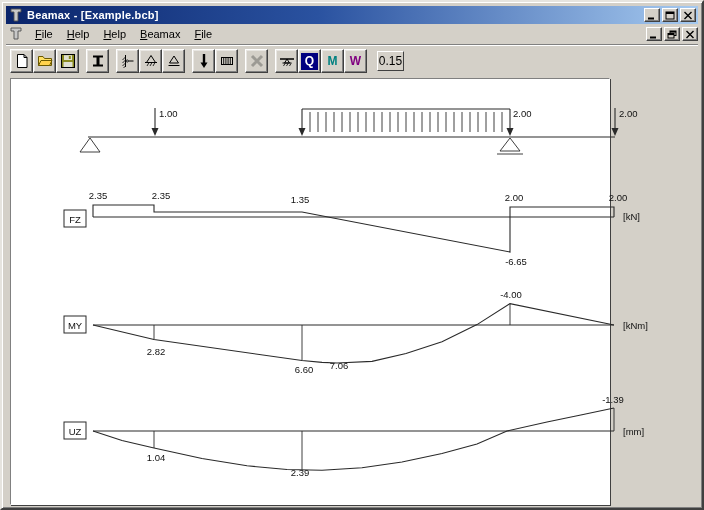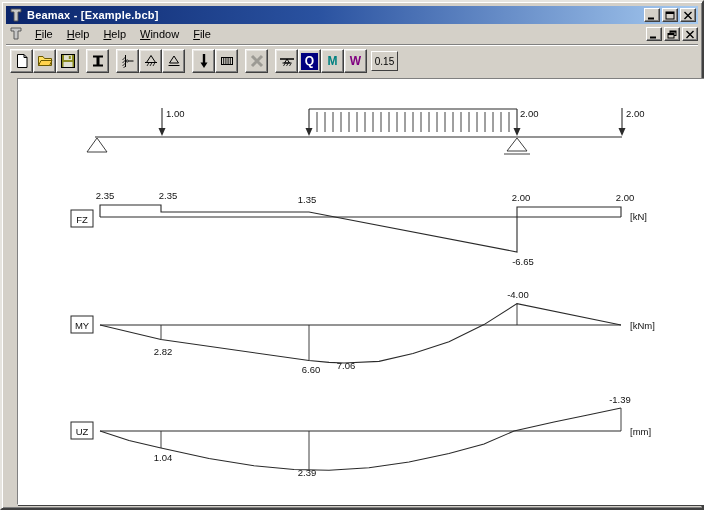--- a/index.html
+++ b/index.html
@@ -49,34 +49,34 @@
   }
   .tbtn{
     width:23px; height:24px; flex:0 0 auto;
     background:#d4d0c8; border:1px solid; border-color:#fff #404040 #404040 #fff;
     box-shadow: inset -1px -1px 0 #808080, inset 1px 1px 0 #e8e6e2;
     display:flex; align-items:center; justify-content:center; padding:0;
   }
   .tbtn svg{ width:16px; height:16px; display:block; }
   .tsep{ width:7px; height:24px; flex:0 0 auto; }
   .tscale{
-    width:27px; height:20px; margin-left:4px;
+    width:27px; height:20px; margin-left:10px;
     background:#d4d0c8; border:1px solid; border-color:#fff #404040 #404040 #fff;
-    font-size:10px; display:flex; align-items:center; justify-content:center;
+    font-size:12px; display:flex; align-items:center; justify-content:center;
     font-family:"Liberation Sans",sans-serif;
   }
   .qmw{ font-size:12px; font-weight:bold; line-height:1; }
   .q-badge{ width:17px; height:17px; background:#000080; color:#fff;
     display:flex; align-items:center; justify-content:center; }
   .m-letter{ color:#008080; }
   .w-letter{ color:#800080; }
 
   
   .canvas{
-    position:absolute; left:15px; top:76px; width:688px; height:427px;
+    position:absolute; left:8px; top:76px; width:600px; height:427px;
     background:#ffffff;
     border:1px solid; border-color:#808080 #ffffff #ffffff #808080;
     box-shadow: 1px 1px 0 #404040;
   }
   .canvas svg{ display:block; width:686px; height:425px; }
   .canvas svg text{ font-family:"Liberation Sans",sans-serif; font-size:9.5px; fill:#111; }
   .canvas svg .diag{ stroke:#2a2a2a; fill:none; stroke-width:1.1; }
   .canvas svg .thin{ stroke:#2a2a2a; fill:none; stroke-width:0.9; }
   .canvas svg .solid{ fill:#2a2a2a; stroke:none; }
   .canvas svg .labelbox{ fill:#fff; stroke:#2a2a2a; stroke-width:1; }
@@ -113,21 +113,21 @@
 
   <div class="menubar">
     <span class="child-icon">
       <svg viewBox="0 0 16 14">
           <path d="M3 1 H13 V4 H10 V12 H6 V4 H3 Z" fill="#c8c8c8" stroke="#505050" stroke-width="0.9"></path>
         </svg>
     </span>
     <span class="menu-item">File</span>
     <span class="menu-item">Help</span>
     <span class="menu-item">Help</span>
-    <span class="menu-item">Window</span>
+    <span class="menu-item">Beamax</span>
     <span class="menu-item">File</span>
     <span class="menu-spacer"></span>
     <button class="winbtn">
       <svg viewBox="0 0 10 9">
           <rect x="1" y="6.5" width="6" height="2" fill="#000"></rect>
         </svg>
     </button>
     <button class="winbtn">
       <svg viewBox="0 0 10 9">
           <rect x="3" y="1" width="6" height="4.5" fill="none" stroke="#000"></rect>

